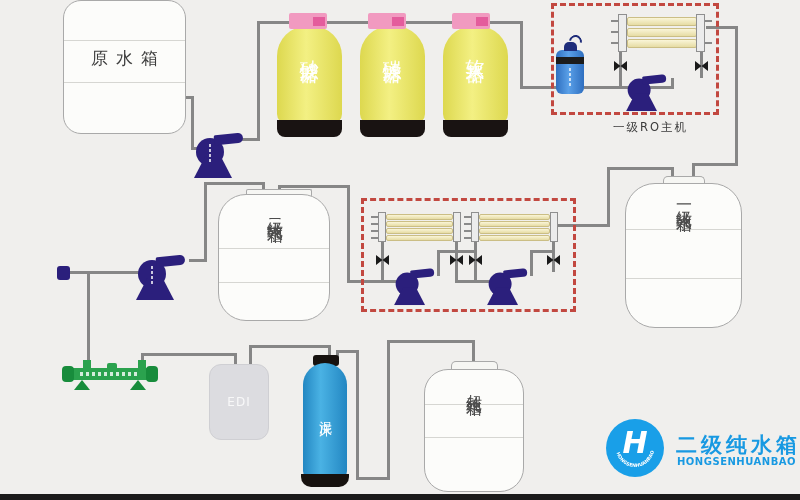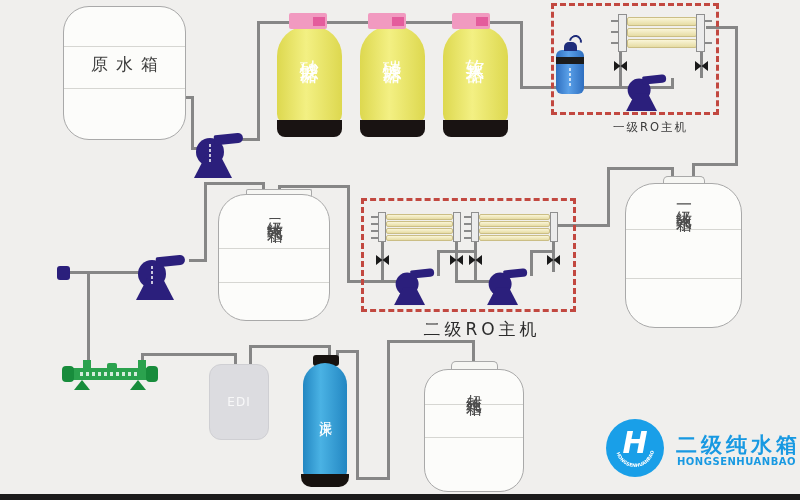--- a/index.html
+++ b/index.html
@@ -117,21 +117,21 @@
   <div class="pipe" style="left:455px;top:240px;width:3px;height:43px"></div>
   <div class="pipe" style="left:474px;top:240px;width:3px;height:43px"></div>
   <div class="pipe" style="left:552px;top:240px;width:3px;height:32px"></div>
   <div class="pipe" style="left:455px;top:280px;width:38px;height:3px"></div>
   <div class="pipe" style="left:437px;top:250px;width:3px;height:26px"></div>
   <div class="pipe" style="left:437px;top:250px;width:39px;height:3px"></div>
   <div class="pipe" style="left:530px;top:250px;width:3px;height:26px"></div>
   <div class="pipe" style="left:530px;top:250px;width:24px;height:3px"></div>
   <div class="abs" style="left:57px;top:266px;width:13px;height:14px;background:#2b1f7c;border-radius:3px"></div>
 
-  <div class="tank" style="left:63px;top:6px;width:123px;height:134px;border-radius:26px">
+  <div class="tank" style="left:63px;top:0;width:123px;height:134px;border-radius:18px">
     <div class="tline" style="top:39px"></div>
     <div class="tline" style="top:81px"></div>
     <div class="abs" style="left:0;top:46px;width:100%;text-align:center;font-size:17px;color:#3d3d3d;letter-spacing:8px;text-indent:8px">原水箱</div>
   </div>
 
   <div class="pump" style="left:194px;top:130px">
     <div class="head"></div>
     <div class="spout"></div>
     <div class="base"></div>
     <div class="mark"></div>
@@ -268,21 +268,20 @@
     <div class="head"></div>
     <div class="spout"></div>
     <div class="base"></div>
   </div>
   <div class="pump m" style="left:487px;top:266px">
     <div class="head"></div>
     <div class="spout"></div>
     <div class="base"></div>
   </div>
 
-  <div class="rolabel" style="left:412px;top:318px;width:140px;font-size:17px;letter-spacing:4px;color:#2b2b2b">二级RO主机</div>
 
   <div class="uv">
     <div class="stub" style="left:21px"></div>
     <div class="stub" style="left:76px"></div>
     <div class="bump"></div>
     <div class="bar"></div>
     <div class="cap" style="left:0"></div>
     <div class="cap" style="left:84px"></div>
     <div class="leg" style="left:12px"></div>
     <div class="leg" style="left:68px"></div>

